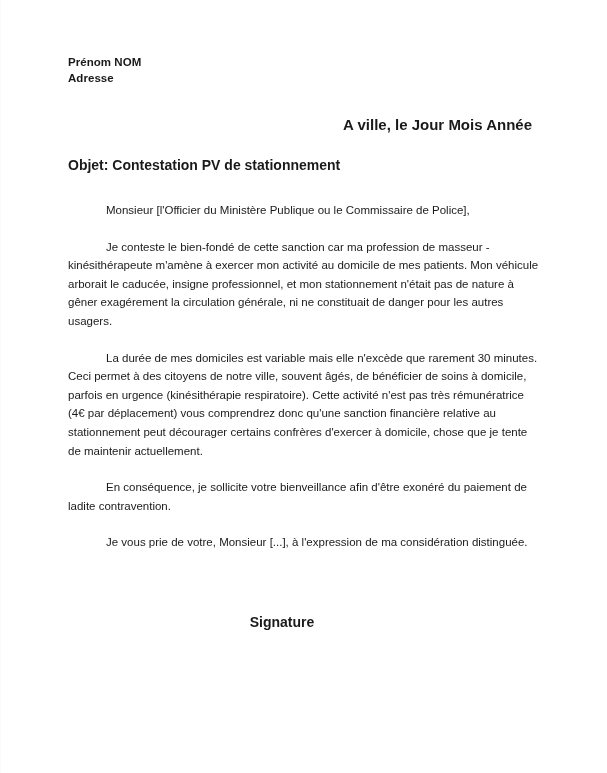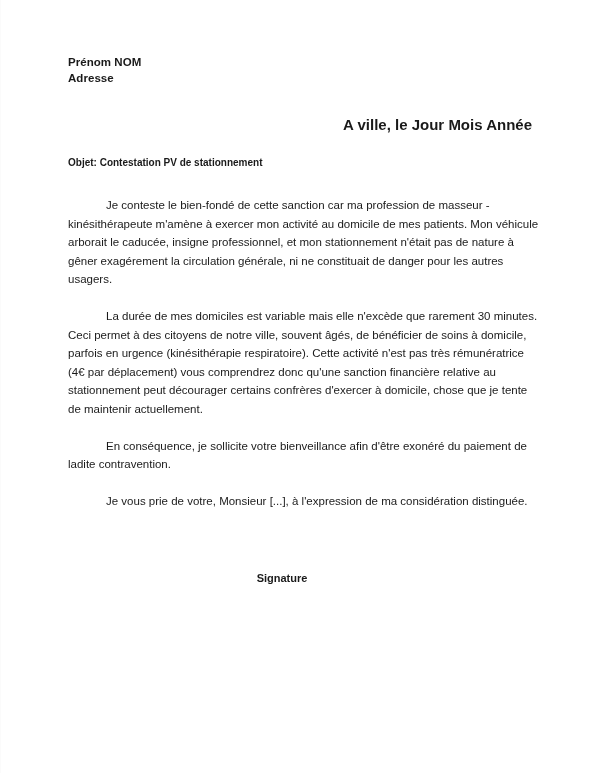--- a/index.html
+++ b/index.html
@@ -53,21 +53,21 @@
     margin-top: 30px;
     text-align: right;
     font-size: 15px;
     font-weight: bold;
     padding-right: 8px;
   }
 
   
   .subject {
     margin-top: 24px;
-    font-size: 10px;
+    font-size: 14px;
     font-weight: bold;
   }
 
   
   .body-block {
     margin-top: 28px;
     font-size: 11.5px;
     line-height: 18.6px;
     text-align: left;
   }
@@ -85,21 +85,21 @@
     position: relative;
     top: -2px;
   }
   .blank-lg { width: 34px; }
   .blank-md { width: 26px; }
 
   
   .signature {
     margin-top: 62px;
     text-align: center;
-    font-size: 11px;
+    font-size: 14px;
     font-weight: bold;
     padding-right: 44px;
   }
 </style>
 </head>
 <body>
 
 <div class="page">
   <div class="page-edge-left"></div>
 
@@ -109,20 +109,21 @@
       <div>Prénom NOM</div>
       <div>Adresse</div>
     </div>
 
     <div class="date-line">A ville, le Jour Mois Année</div>
 
     <div class="subject">Objet: Contestation PV de stationnement</div>
 
     <div class="body-block">
 
+      <div class="salutation">Monsieur [l'Officier du Ministère Publique ou le Commissaire de Police],</div>
 
 
       <div class="para">Je conteste le bien-fondé de cette sanction car ma profession de masseur - kinésithérapeute m'amène à exercer mon activité au domicile de mes patients. Mon véhicule arborait le caducée, insigne professionnel, et mon stationnement n'était pas de nature à gêner exagérement la circulation générale, ni ne constituait de danger pour les autres usagers.</div>
 
       <div class="para">La durée de mes domiciles est variable mais elle n'excède que rarement 30 minutes. Ceci permet à des citoyens de notre ville, souvent âgés, de bénéficier de soins à domicile, parfois en urgence (kinésithérapie respiratoire). Cette activité n'est pas très rémunératrice (4€ par déplacement) vous comprendrez donc qu'une sanction financière relative au stationnement peut décourager certains confrères d'exercer à domicile, chose que je tente de maintenir actuellement.</div>
 
       <div class="para">En conséquence, je sollicite votre bienveillance afin d'être exonéré du paiement de ladite contravention.</div>
 
       <div class="para">Je vous prie de votre, Monsieur [...], à l'expression de ma considération distinguée.</div>
 

